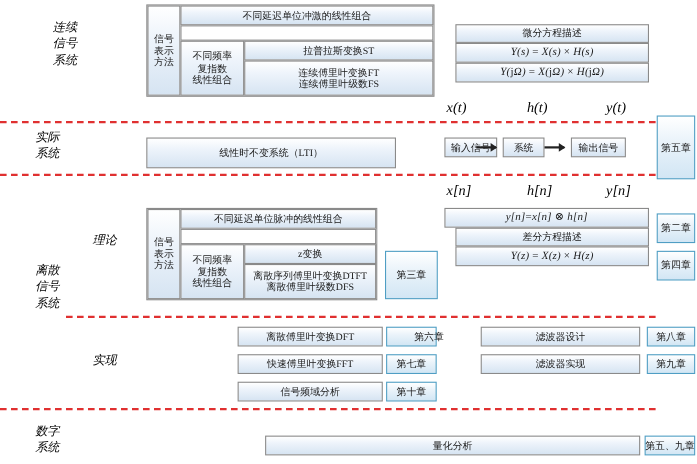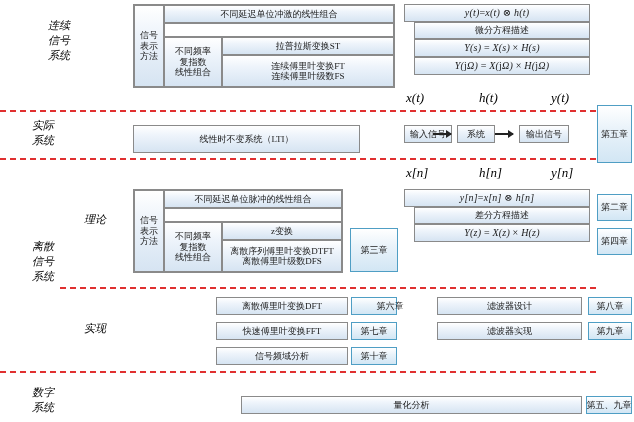--- a/index.html
+++ b/index.html
@@ -131,23 +131,20 @@
     <span>线性组合</span>
   </div>
 
   <div class="box" style="left:222px;top:55px;width:172px;height:32px;flex-direction:column;">
     <span>连续傅里叶变换FT</span>
     <span>连续傅里叶级数FS</span>
   </div>
 
   <div class="box" style="left:222px;top:37px;width:172px;height:18px;">拉普拉斯变换ST</div>
 
-  <div class="box formula" style="left:404px;top:4px;width:186px;height:18px;">
-    <span class="formula"><i>y</i>(<i>t</i>)<span class="up">=</span><i>x</i>(<i>t</i>) <span class="up">⊗</span> <i>h</i>(<i>t</i>)</span>
-  </div>
   <div class="box" style="left:414px;top:22px;width:176px;height:17px;">微分方程描述</div>
   <div class="box formula" style="left:414px;top:57px;width:176px;height:18px;">
     <span class="formula"><i>Y</i>(<span class="up">j</span>Ω) <span class="up">=</span> <i>X</i>(<span class="up">j</span>Ω) <span class="up">×</span> <i>H</i>(<span class="up">j</span>Ω)</span>
   </div>
   <div class="box formula" style="left:414px;top:39px;width:176px;height:18px;">
     <span class="formula"><i>Y</i>(<i>s</i>) <span class="up">=</span> <i>X</i>(<i>s</i>) <span class="up">×</span> <i>H</i>(<i>s</i>)</span>
   </div>
 
   <div class="mathlab" style="left:406px;top:90px;"><i>x</i>(<i>t</i>)</div>
   <div class="mathlab" style="left:479px;top:90px;"><i>h</i>(<i>t</i>)</div>

